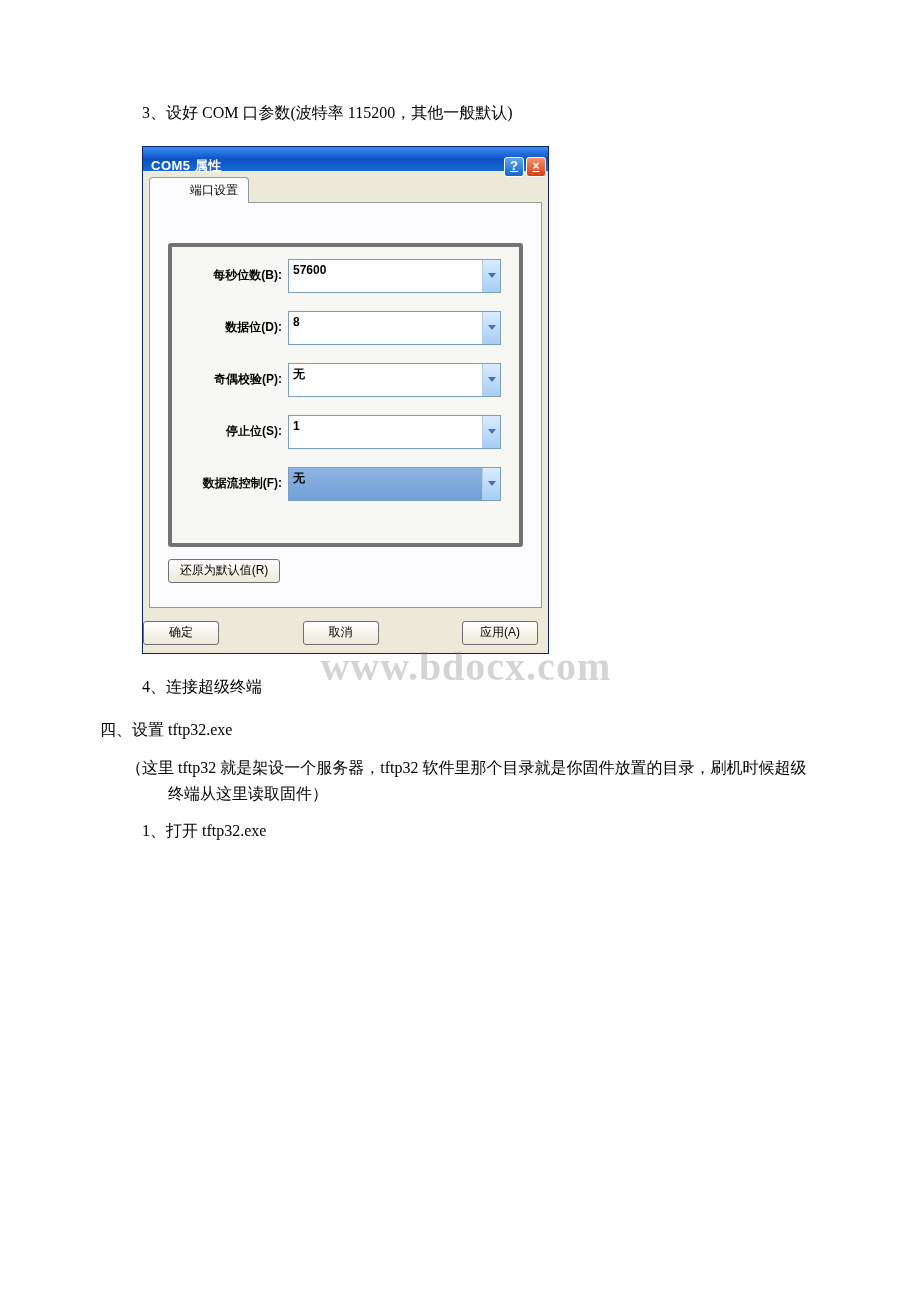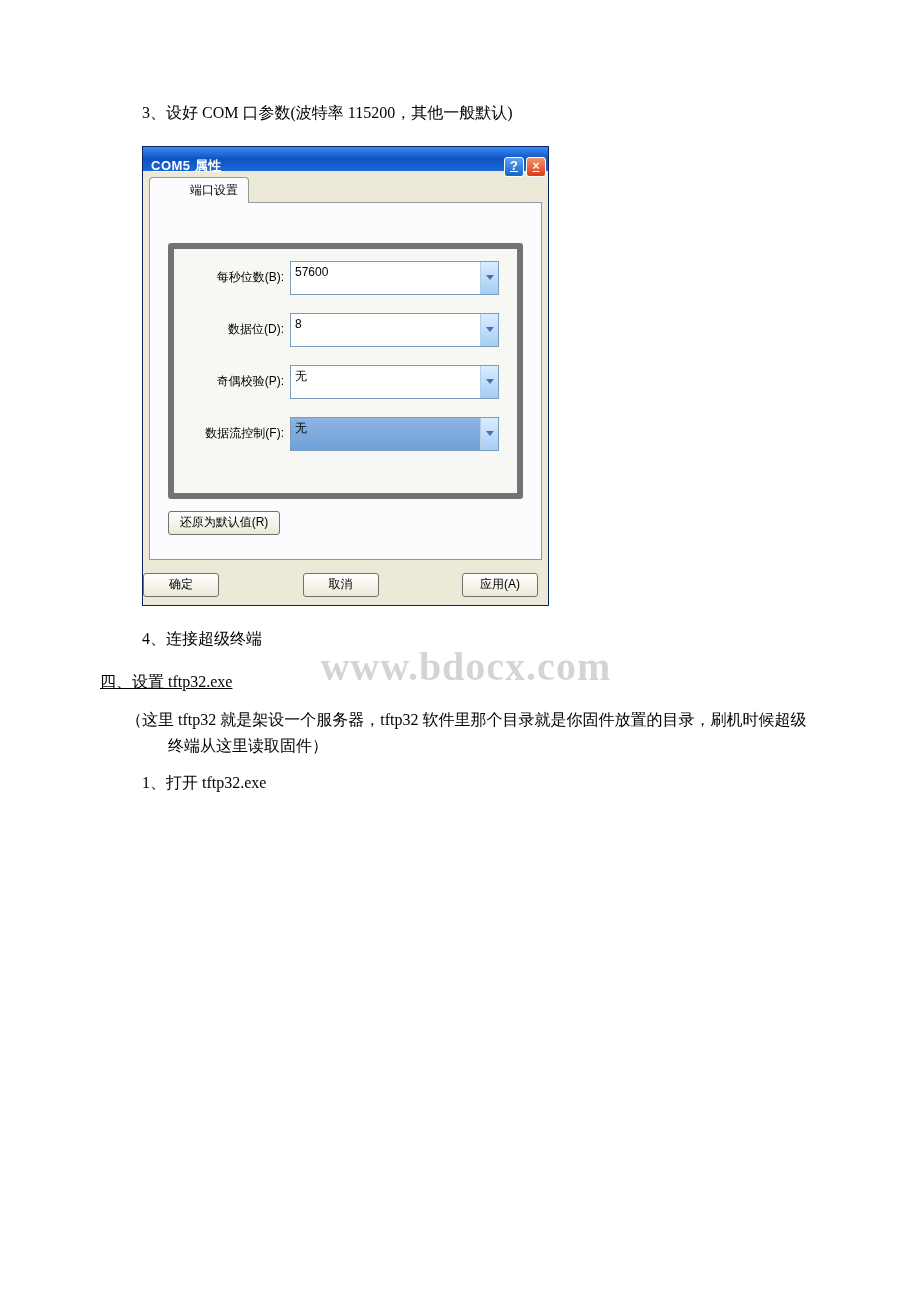--- a/index.html
+++ b/index.html
@@ -14,21 +14,21 @@
       width: 920px;
       padding: 100px 100px 40px 100px;
       color: #000;
       line-height: 1.6;
       position: relative;
     }
     .text-line {
       margin-bottom: 4px;
     }
     .indent1 { padding-left: 42px; }
-    .indent2 { padding-left: 0px; text-decoration: underline; }
+    .indent2 { padding-left: 0px; }
 
     
     .dialog {
       width: 407px;
       margin-left: 42px;
       margin-top: 20px;
       margin-bottom: 20px;
       border: 1px solid #0a246a;
       background: #ece9d8;
       font-family: "SimSun", "宋体", Tahoma, sans-serif;
@@ -81,23 +81,24 @@
     .tabpanel {
       margin: 0 6px 6px 6px;
       background: #fcfcfe;
       border: 1px solid #919b9c;
       position: relative;
       top: -1px;
       padding: 40px 18px 16px 18px;
     }
     .tabpanel-inner {
       background: #f7f7f3;
-      border: 6px solid #737373;
+      border: 4px solid #737373;
       border-radius: 3px;
       padding: 12px 18px 24px 18px;
+      font-weight: bold;
     }
     .field-row {
       display: flex;
       align-items: center;
       margin-bottom: 18px;
     }
     .field-label {
       width: 98px;
       text-align: right;
       padding-right: 6px;
@@ -223,20 +224,31 @@
         <div class="combo">
           <div class="combo-text">无</div>
           <div class="combo-arrow">
             <svg width="8" height="6" viewBox="0 0 8 6">
                 <path d="M0 0 L8 0 L4 5 Z" fill="#4a6fb6"></path>
               </svg>
           </div>
         </div>
       </div>
 
+      <div class="field-row">
+        <div class="field-label">停止位(S):</div>
+        <div class="combo">
+          <div class="combo-text">1</div>
+          <div class="combo-arrow">
+            <svg width="8" height="6" viewBox="0 0 8 6">
+                <path d="M0 0 L8 0 L4 5 Z" fill="#4a6fb6"></path>
+              </svg>
+          </div>
+        </div>
+      </div>
 
       <div class="field-row" style="margin-bottom:18px">
         <div class="field-label">数据流控制(F):</div>
         <div class="combo sel">
           <div class="combo-text">无</div>
           <div class="combo-arrow">
             <svg width="8" height="6" viewBox="0 0 8 6">
                 <path d="M0 0 L8 0 L4 5 Z" fill="#4a6fb6"></path>
               </svg>
           </div>

